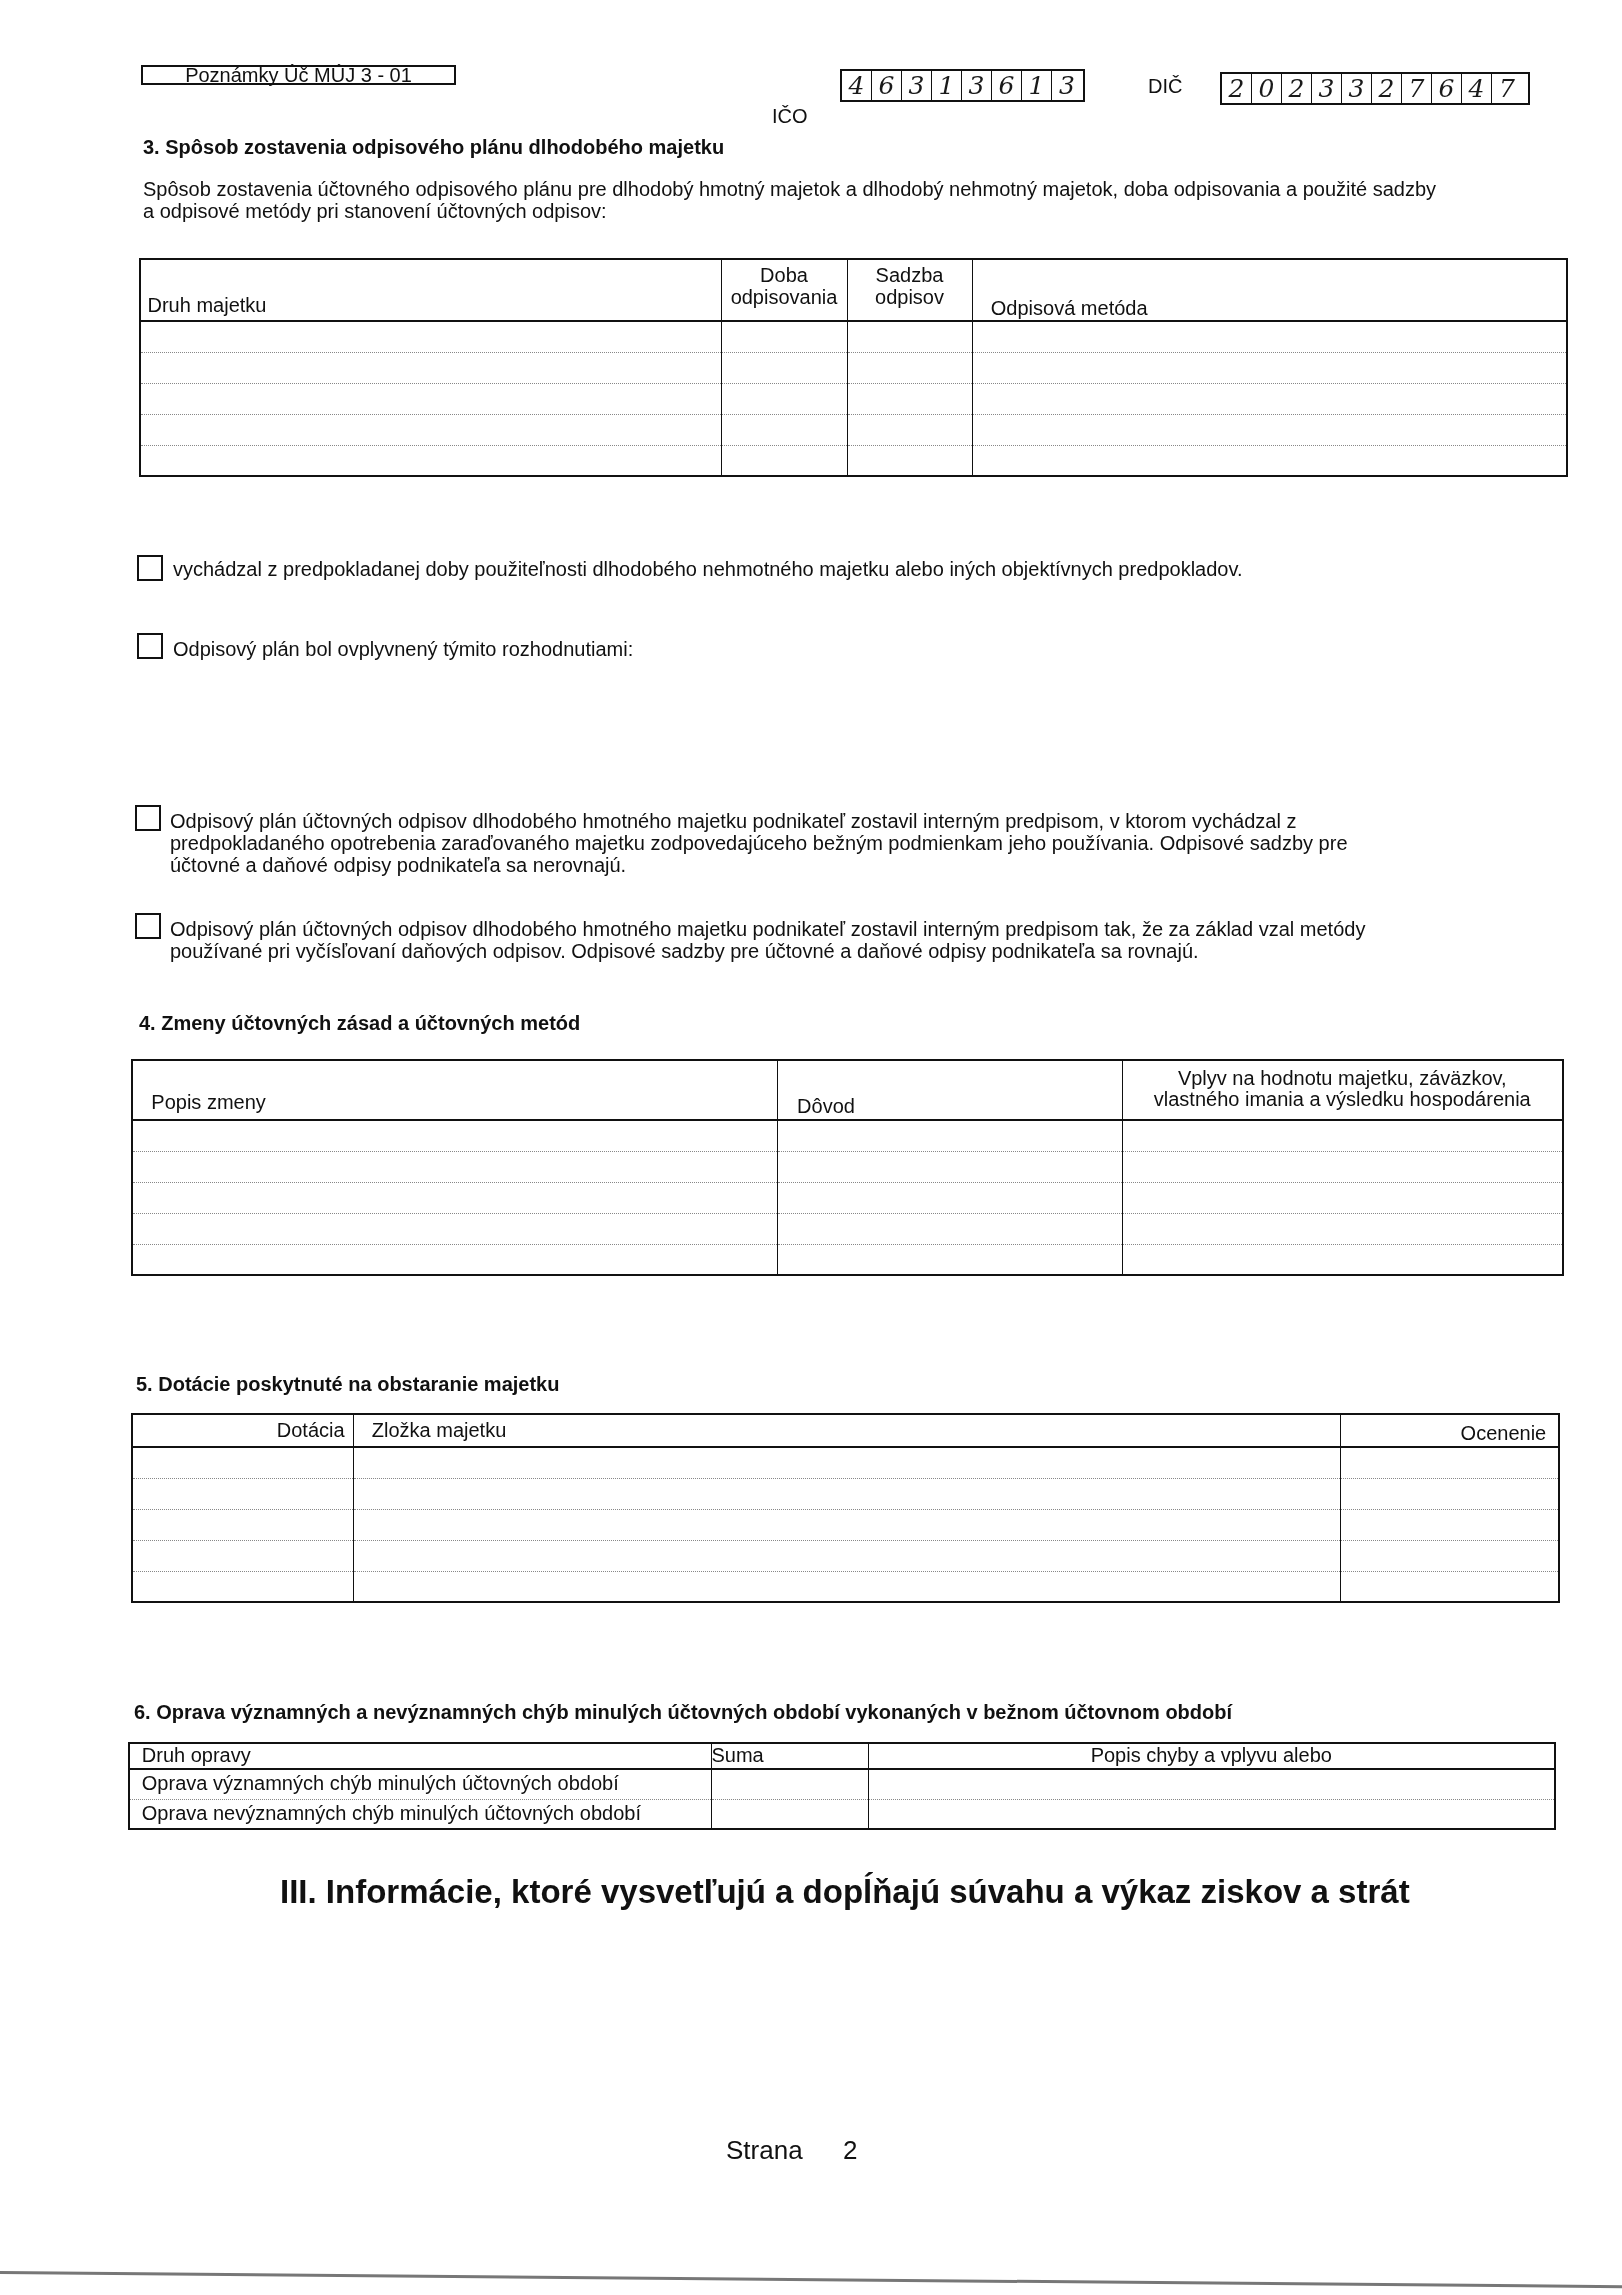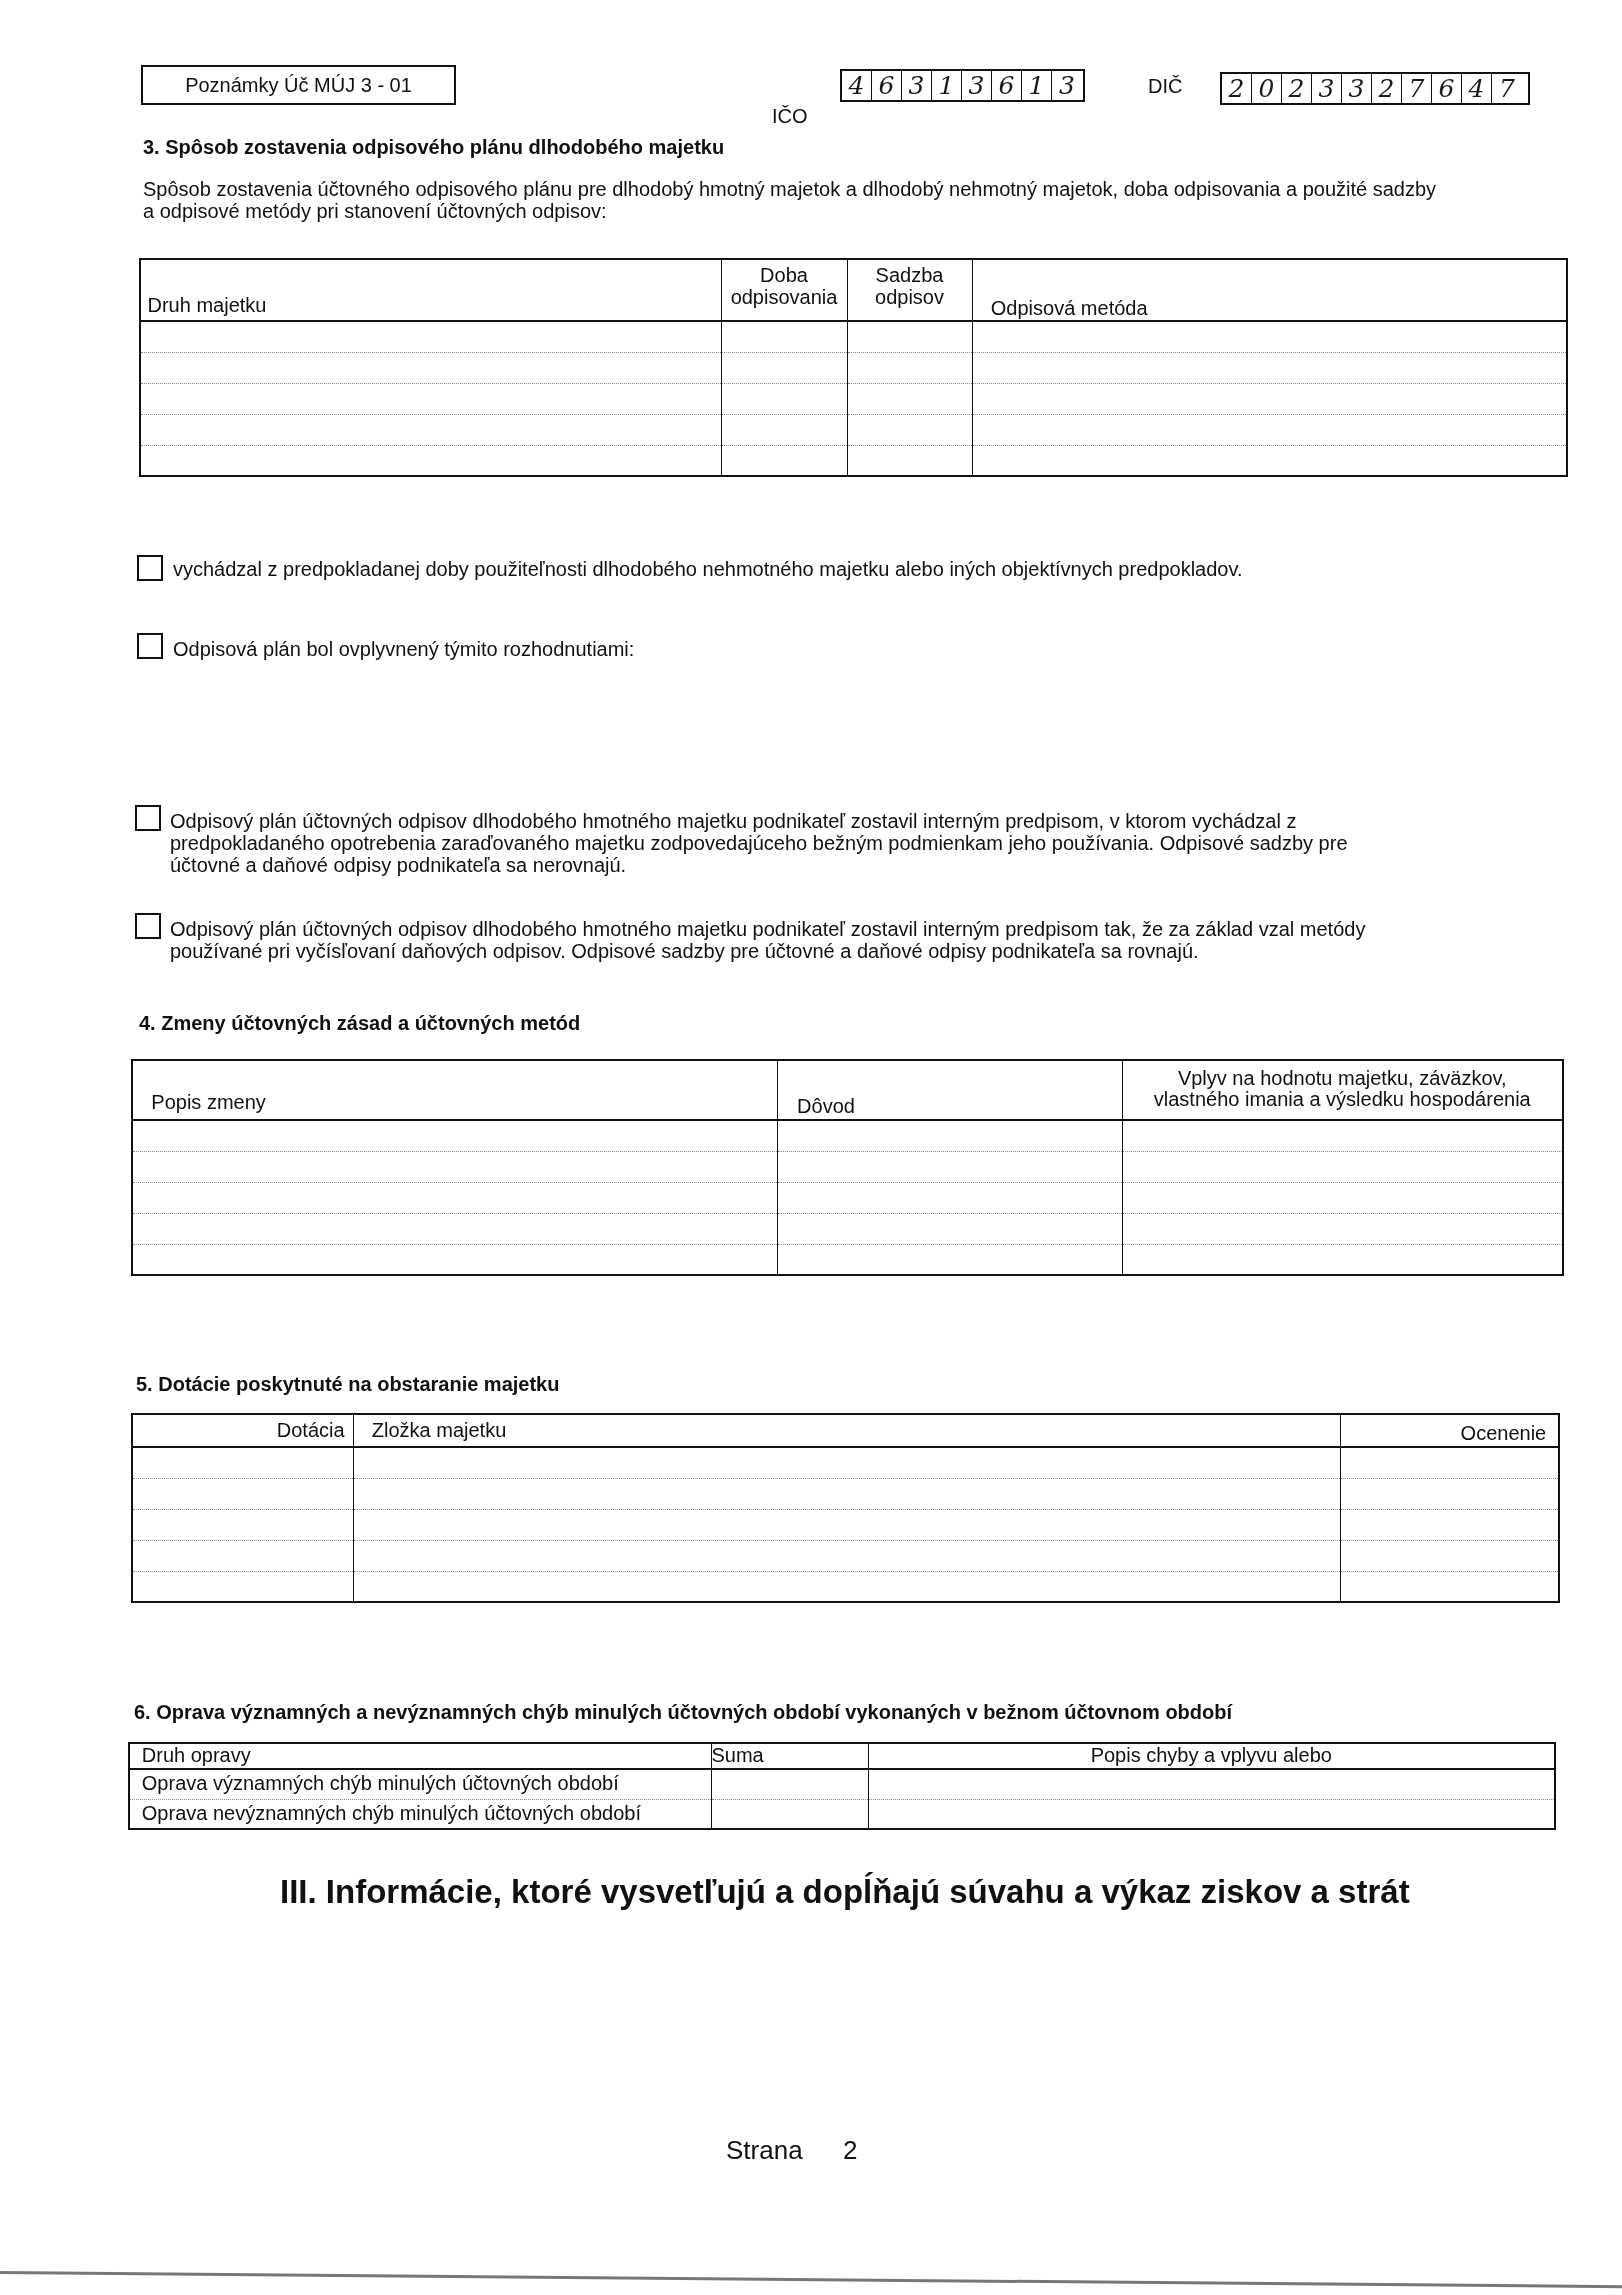--- a/index.html
+++ b/index.html
@@ -2,21 +2,21 @@
 <html style="font-size:10.5px"><head>
 <meta charset="utf-8">
 <style>
   html, body { margin: 0; padding: 0; background: #ffffff; }
   body {
     width: 1623px; height: 2295px; position: relative; overflow: hidden;
     font-family: "Liberation Sans", "DejaVu Sans", sans-serif; color: #111;
   }
   .abs { position: absolute; }
   .hdr-box {
-    left: 141px; top: 65px; width: 315px; height: 40px;
+    left: 141px; top: 65px; width: 315px; height: 20px;
     border: 2px solid #111; box-sizing: border-box;
     font-size: 20px; display: flex; align-items: center; justify-content: center;
   }
   .id-label { font-size: 20px; }
   .digit-row { display: flex; border: 2px solid #111; box-sizing: border-box; height: 33px; }
   .digit {
     width: 30px; height: 100%; box-sizing: border-box; border-right: 1.3px solid #111;
     display: flex; align-items: center; justify-content: center;
     font-family: "DejaVu Serif", serif; font-style: italic; font-size: 25px; color: #1a1a1a;
   }
@@ -139,21 +139,21 @@
   </tbody>
 </table>
 
 <div class="abs cb" style="left:137px; top:555px;"></div>
 <div class="abs cb-text" style="left:173px; top:558px; width:1394px;">
   <div>vychádzal z predpokladanej doby použiteľnosti dlhodobého nehmotného majetku alebo iných objektívnych predpokladov.</div>
 </div>
 
 <div class="abs cb" style="left:137px; top:633px;"></div>
 <div class="abs cb-text" style="left:173px; top:638px; width:1394px;">
-  <div>Odpisová plán bol ovplyvnený týmito rozhodnutiami:</div>
+  <div>Odpisový plán bol ovplyvnený týmito rozhodnutiami:</div>
 </div>
 
 <div class="abs cb" style="left:135px; top:805px;"></div>
 <div class="abs cb-text" style="left:170px; top:810px; width:1394px;">
   <div>Odpisový plán účtovných odpisov dlhodobého hmotného majetku podnikateľ zostavil interným predpisom, v ktorom vychádzal z</div>
   <div>predpokladaného opotrebenia zaraďovaného majetku zodpovedajúceho bežným podmienkam jeho používania. Odpisové sadzby pre</div>
   <div>účtovné a daňové odpisy podnikateľa sa nerovnajú.</div>
 </div>
 
 <div class="abs cb" style="left:135px; top:913px;"></div>

